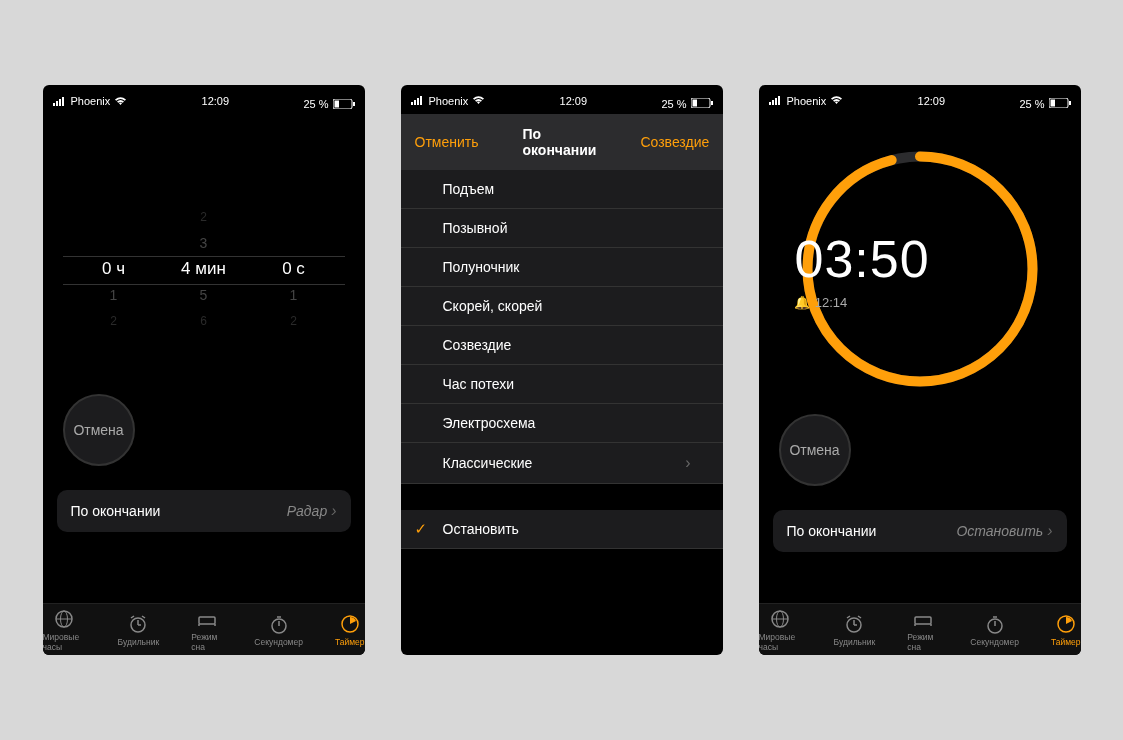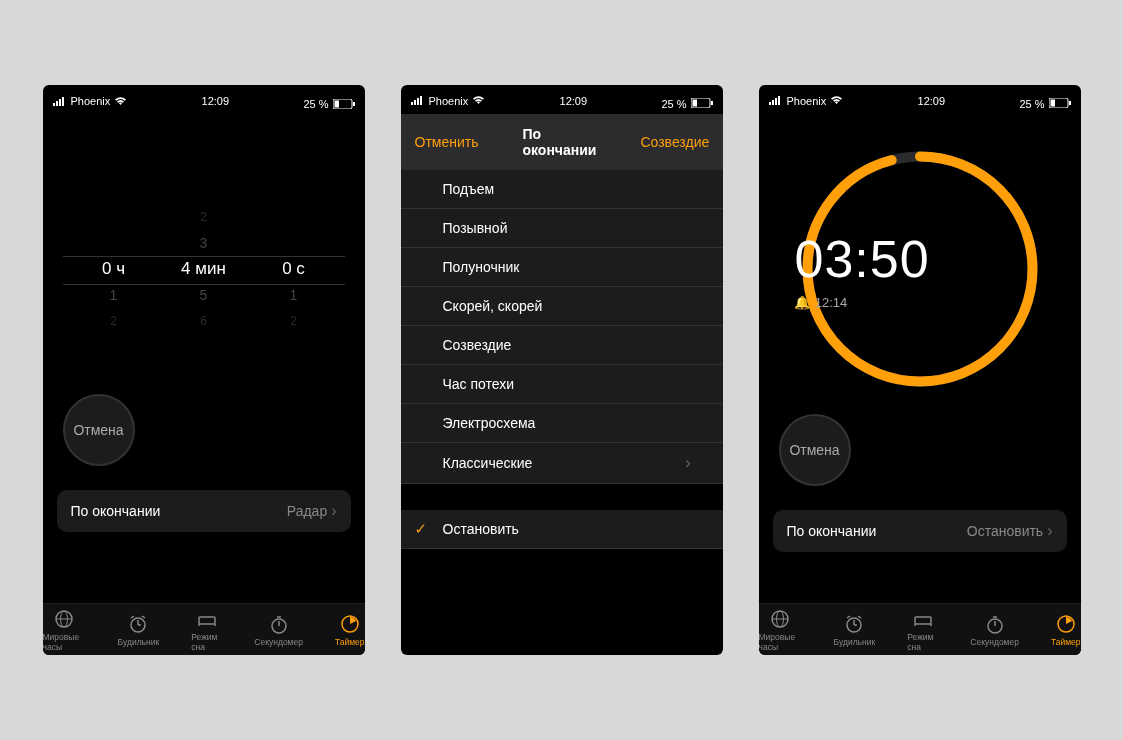--- a/index.html
+++ b/index.html
@@ -58,21 +58,21 @@
   .rbtn { width:72px; height:72px; border-radius:50%; display:flex; align-items:center; justify-content:center; font-size:14px; border:2px solid; }
   .rbtn.cancel { background:#1c1c1e; border-color:#333; color:#aaa; }
   .rbtn.start { background:#0a3d0a; border-color:#1a5a1a; color:#3dd63d; }
   .rbtn.pause { background:#4a3410; border-color:#6a4a20; color:#ff9f0a; }
 
   .end-row {
     margin:24px 14px 0; background:#1c1c1e; border-radius:10px;
     padding:12px 14px; display:flex; justify-content:space-between; align-items:center;
     font-size:14px;
   }
-  .end-row .val { color:#888; display:flex; align-items:center; gap:4px; }
+  .end-row .val { color:#888; display:flex; align-items:center; gap:4px;font-style:italic; }
   .chev { color:#666; font-size:16px; }
 
   
   .modal-header {
     display:flex; justify-content:space-between; align-items:center;
     padding:12px 14px; background:#2c2c2e; font-size:14px;gap:44px;
   }
   .modal-header .cancel, .modal-header .set { color:#ff9f0a; font-weight:500; }
   .modal-header .title { color:#fff; font-weight:600; }
   .sound-list { background:#1c1c1e; }

